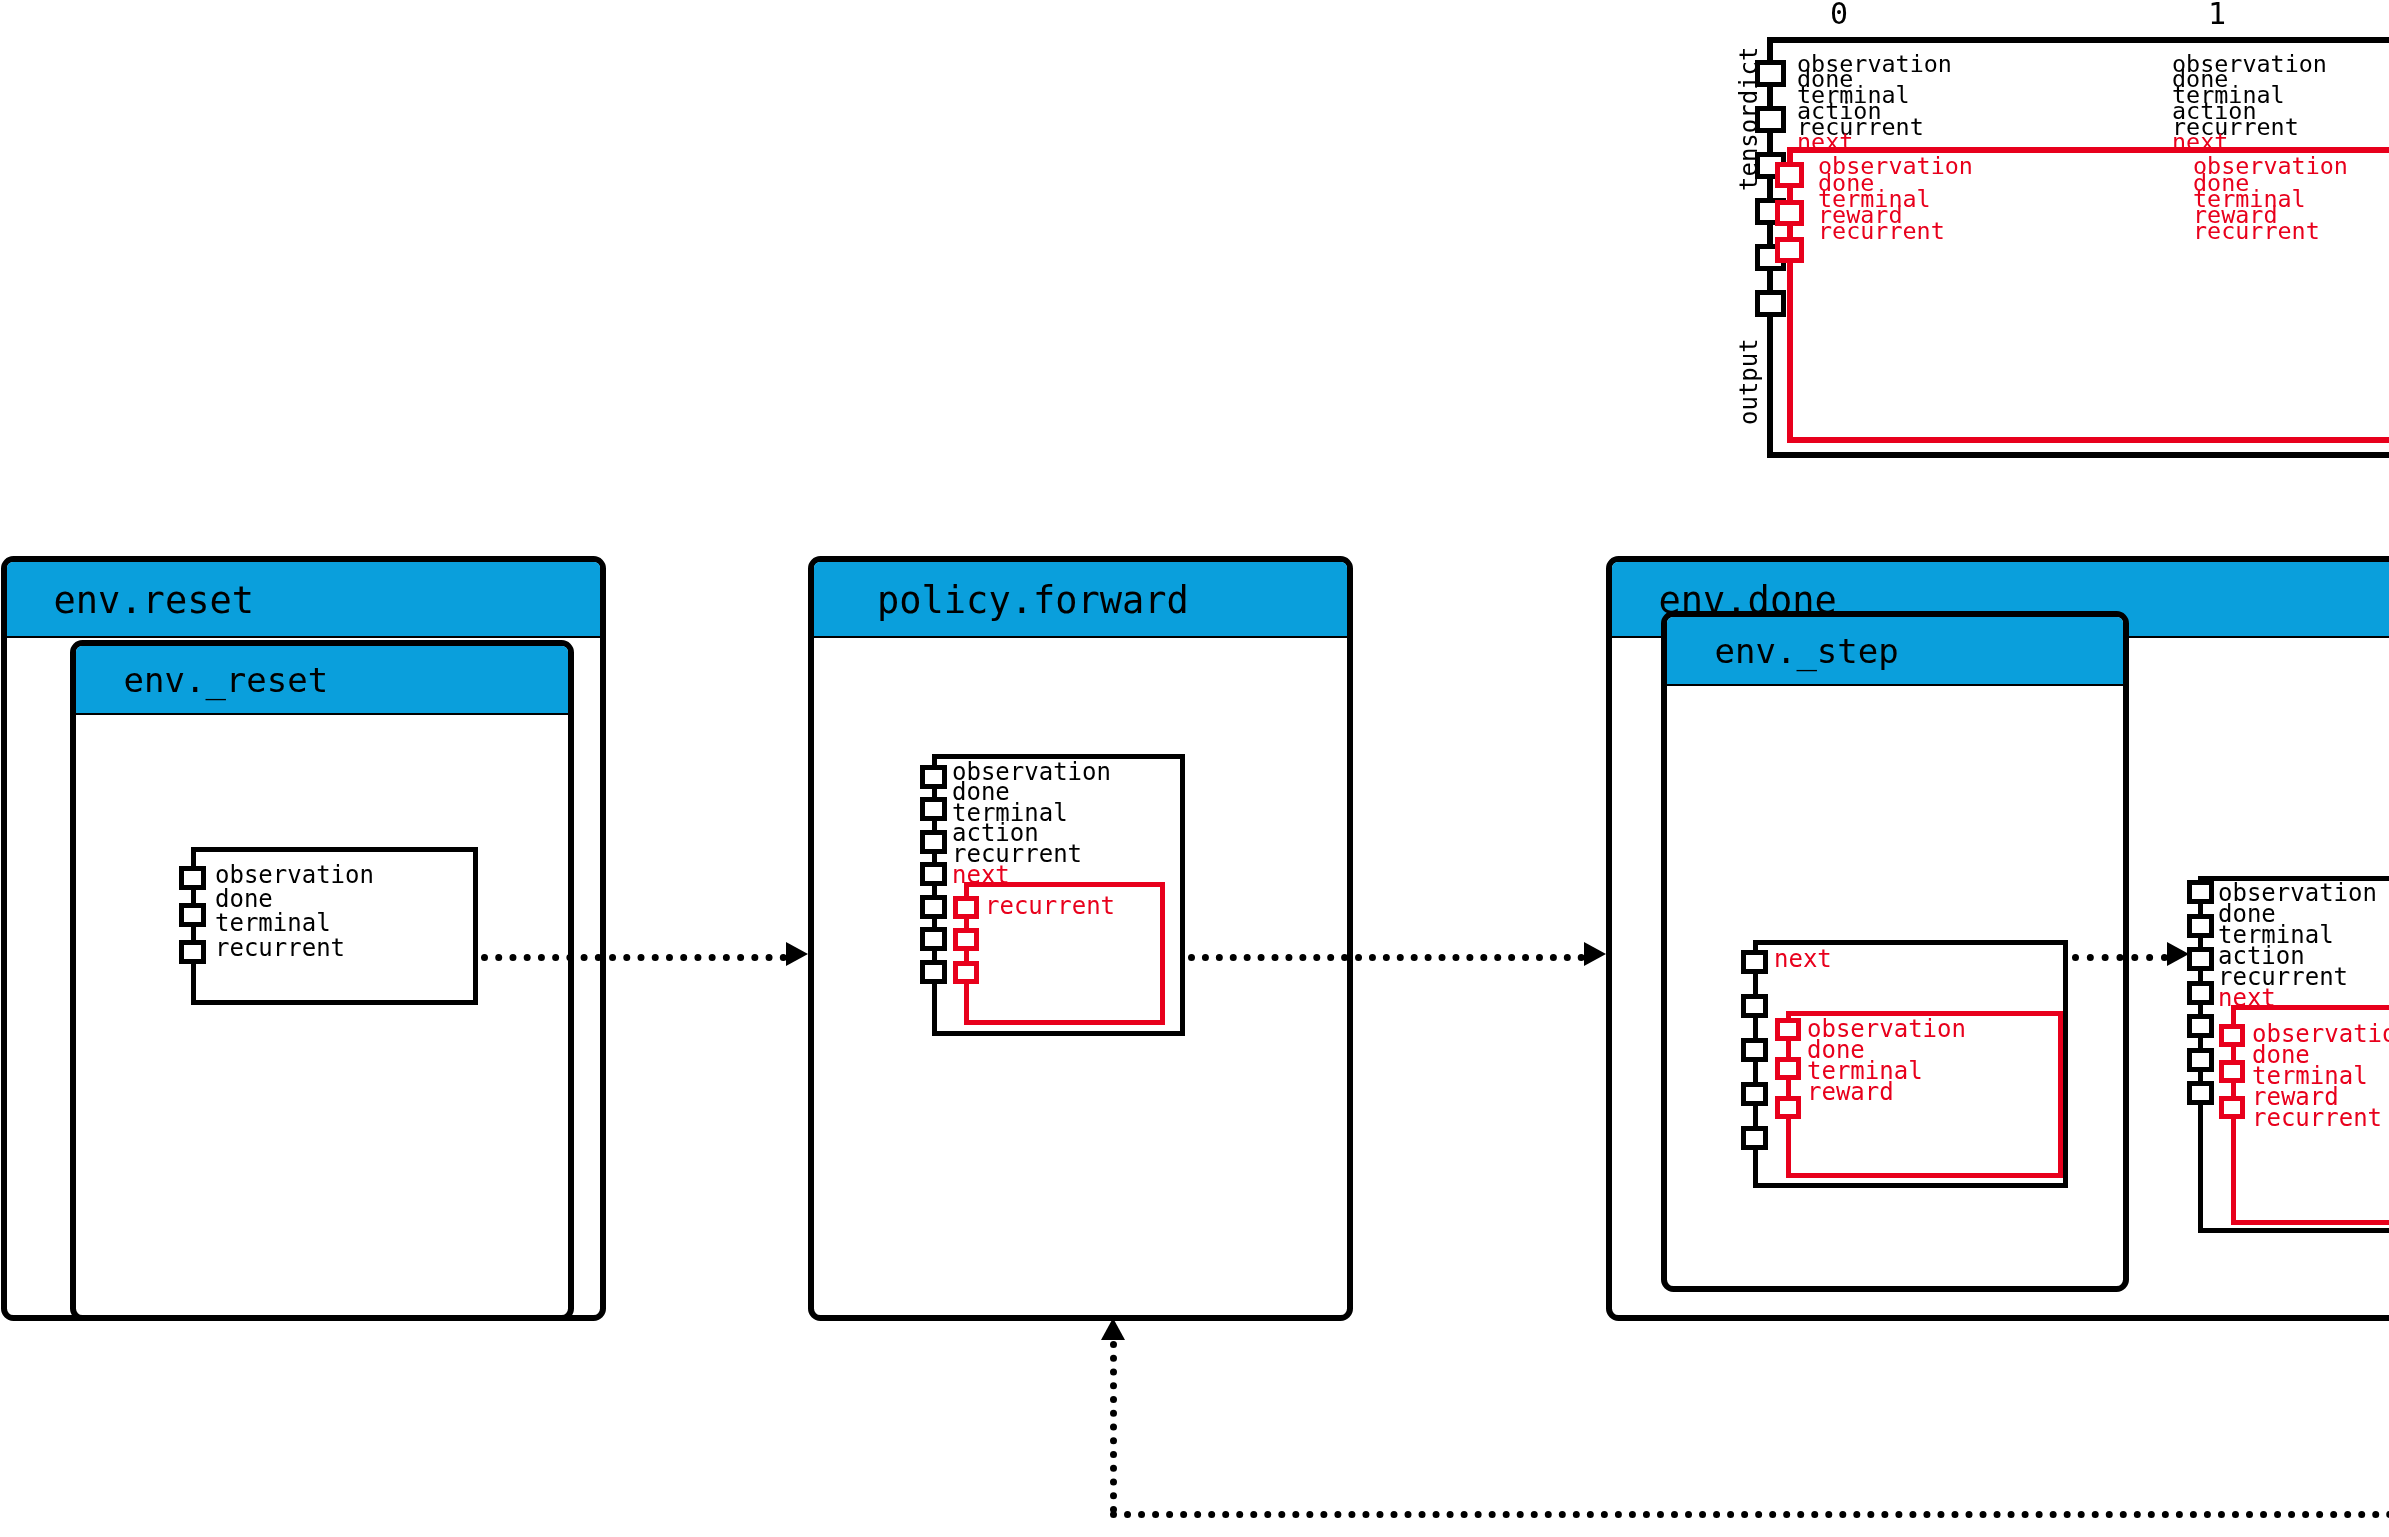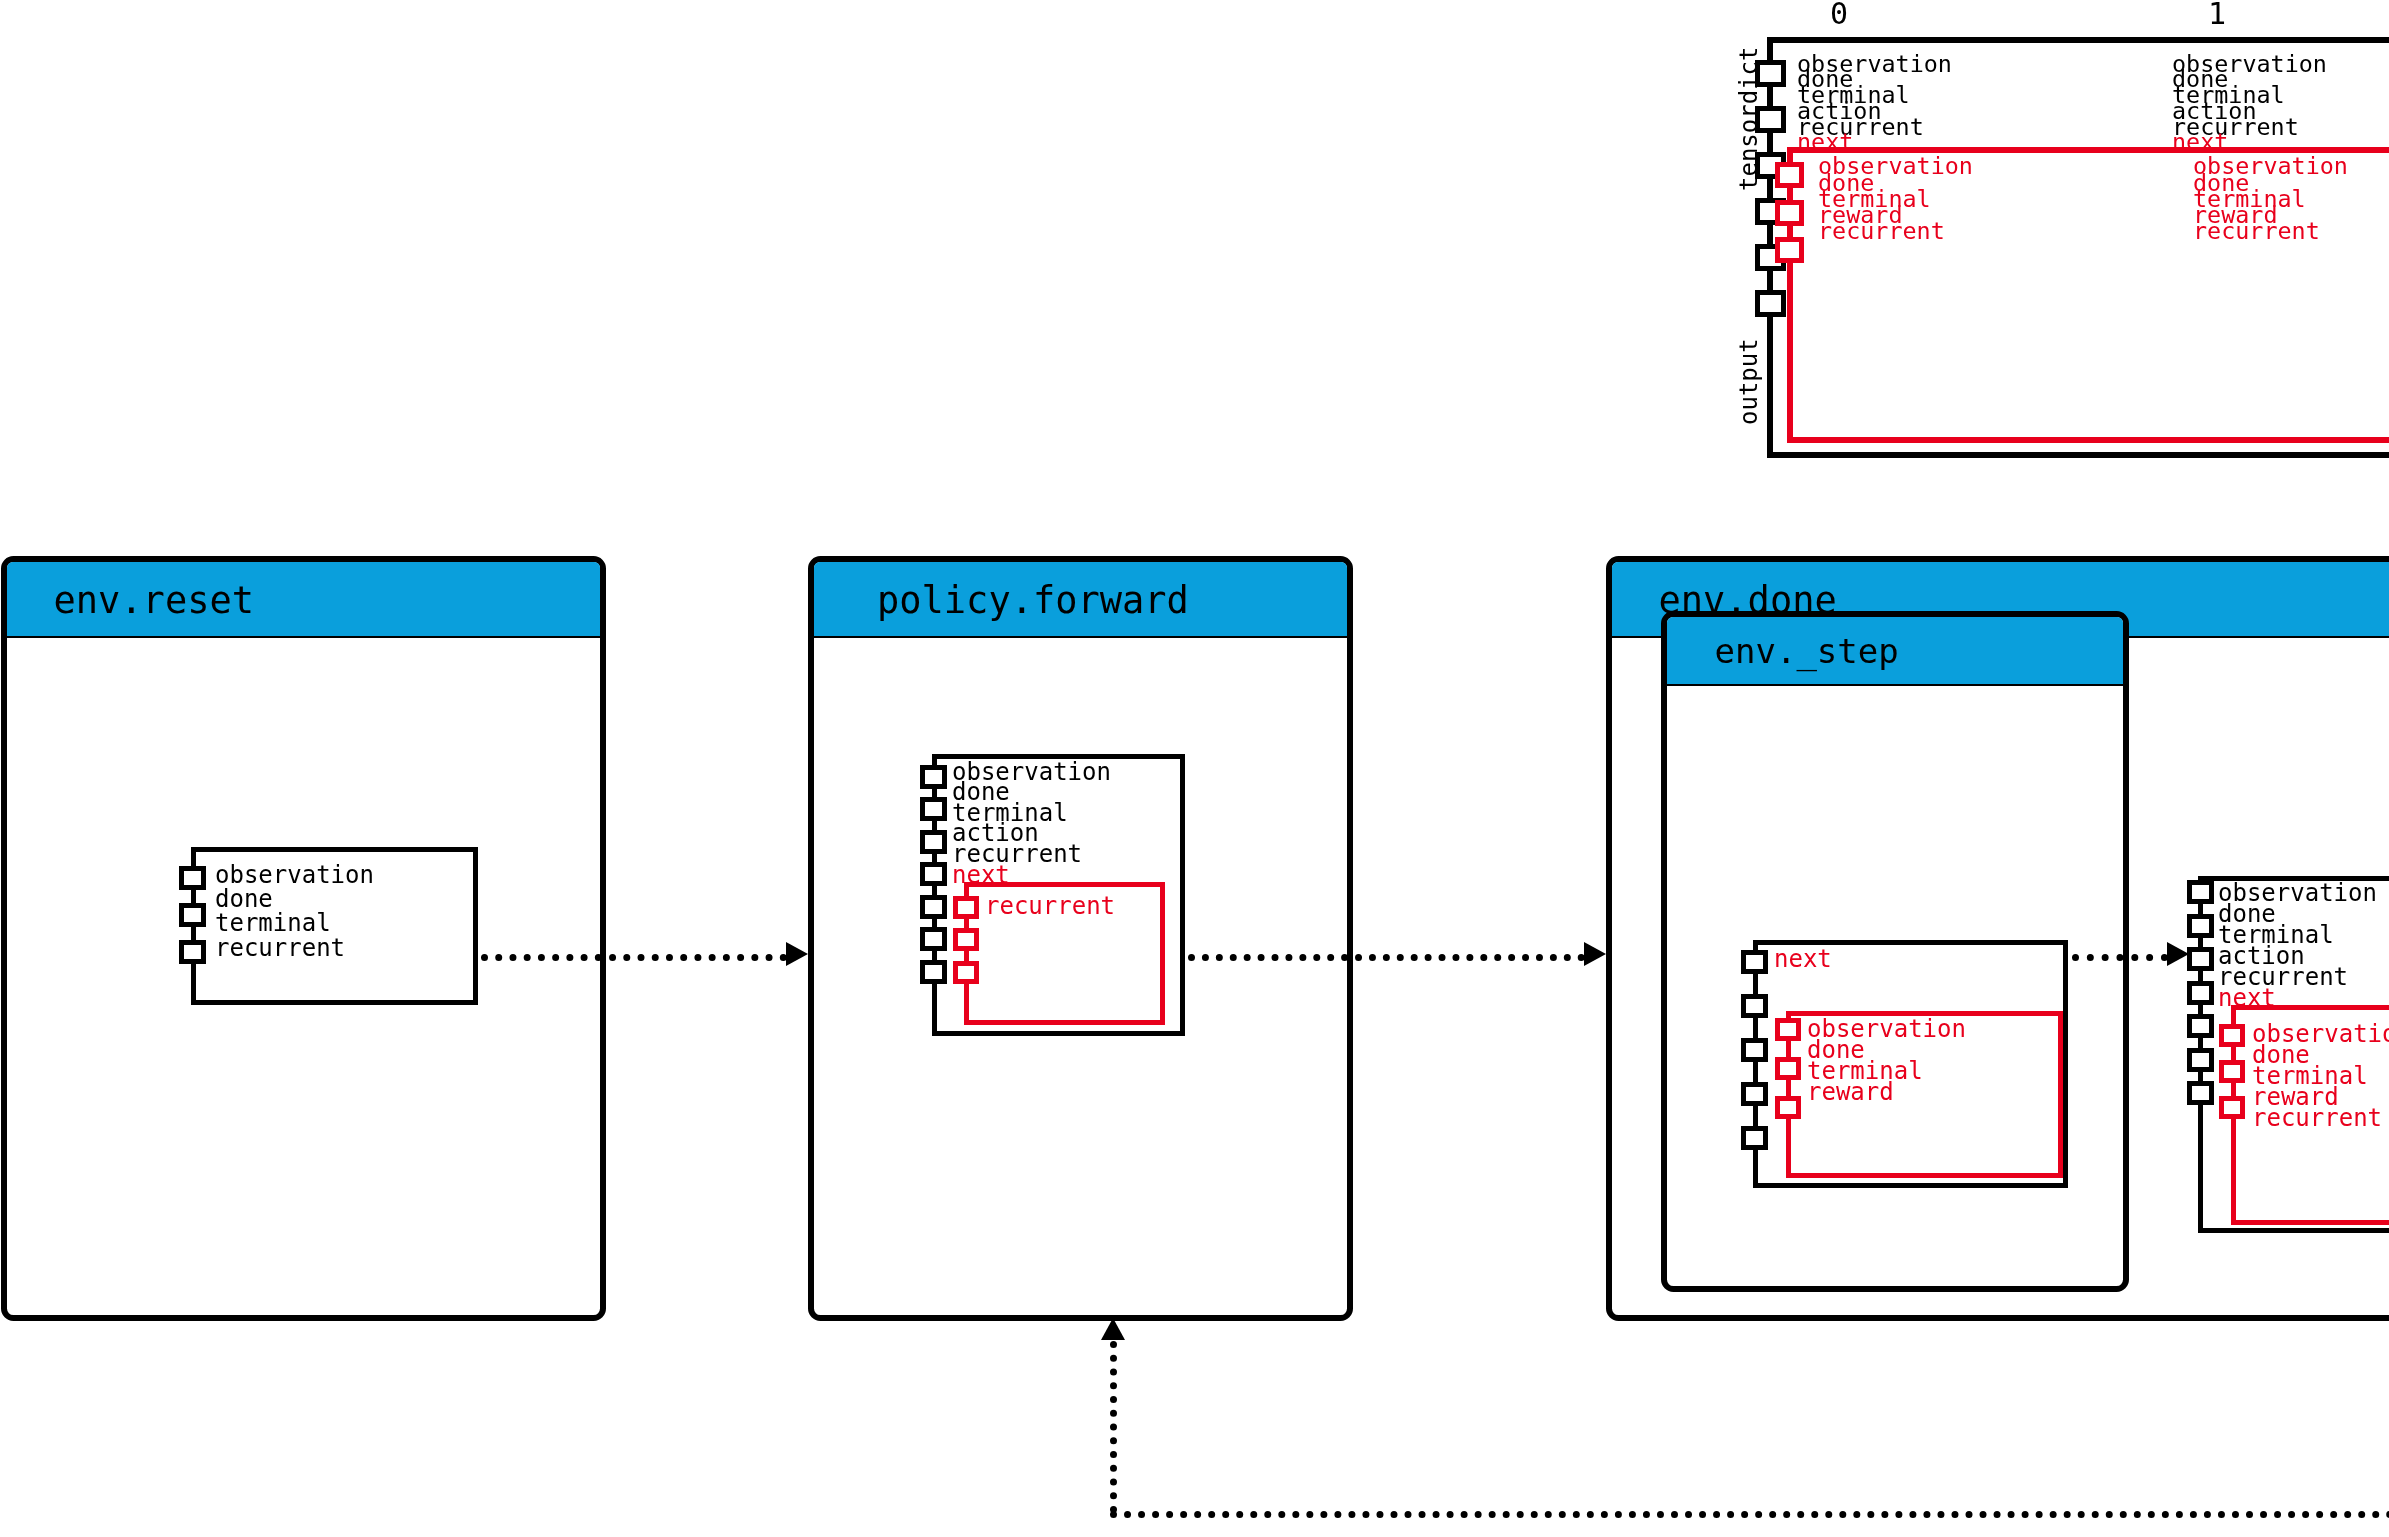--- a/index.html
+++ b/index.html
@@ -91,20 +91,24 @@
   <div class="field f-red" style="left:2193px;top:172px;font-size:23.4px;">done</div>
   <div class="field f-red" style="left:2193px;top:188px;font-size:23.4px;">terminal</div>
   <div class="field f-red" style="left:2193px;top:204px;font-size:23.4px;">reward</div>
   <div class="field f-red" style="left:2193px;top:220px;font-size:23.4px;">recurrent</div>
 
   <div class="stage" style="left:1px;top:556px;width:605px;height:765px;">
     <div class="stage-hd" style="height:76px;"></div>
     <div class="stage-title" style="left:10.5px;top:17px;font-size:37px;">env.reset</div>
   </div>
 
+  <div class="stage" style="left:70px;top:640px;width:504px;height:681px;">
+    <div class="stage-hd" style="height:69px;"></div>
+    <div class="stage-title" style="left:11.5px;top:14.3px;font-size:34px;">env._reset</div>
+  </div>
 
   <div class="td thin-black" style="left:191px;top:847px;width:287px;height:158px;"></div>
   <div class="clip black" style="left:179px;top:866px;width:27px;height:24px;"></div>
   <div class="clip black" style="left:179px;top:903px;width:27px;height:24px;"></div>
   <div class="clip black" style="left:179px;top:940px;width:27px;height:24px;"></div>
   <div class="field f-black" style="left:215px;top:863px;font-size:24px;">observation</div>
   <div class="field f-black" style="left:215px;top:887px;font-size:24px;">done</div>
   <div class="field f-black" style="left:215px;top:911px;font-size:24px;">terminal</div>
   <div class="field f-black" style="left:215px;top:936px;font-size:24px;">recurrent</div>
 

